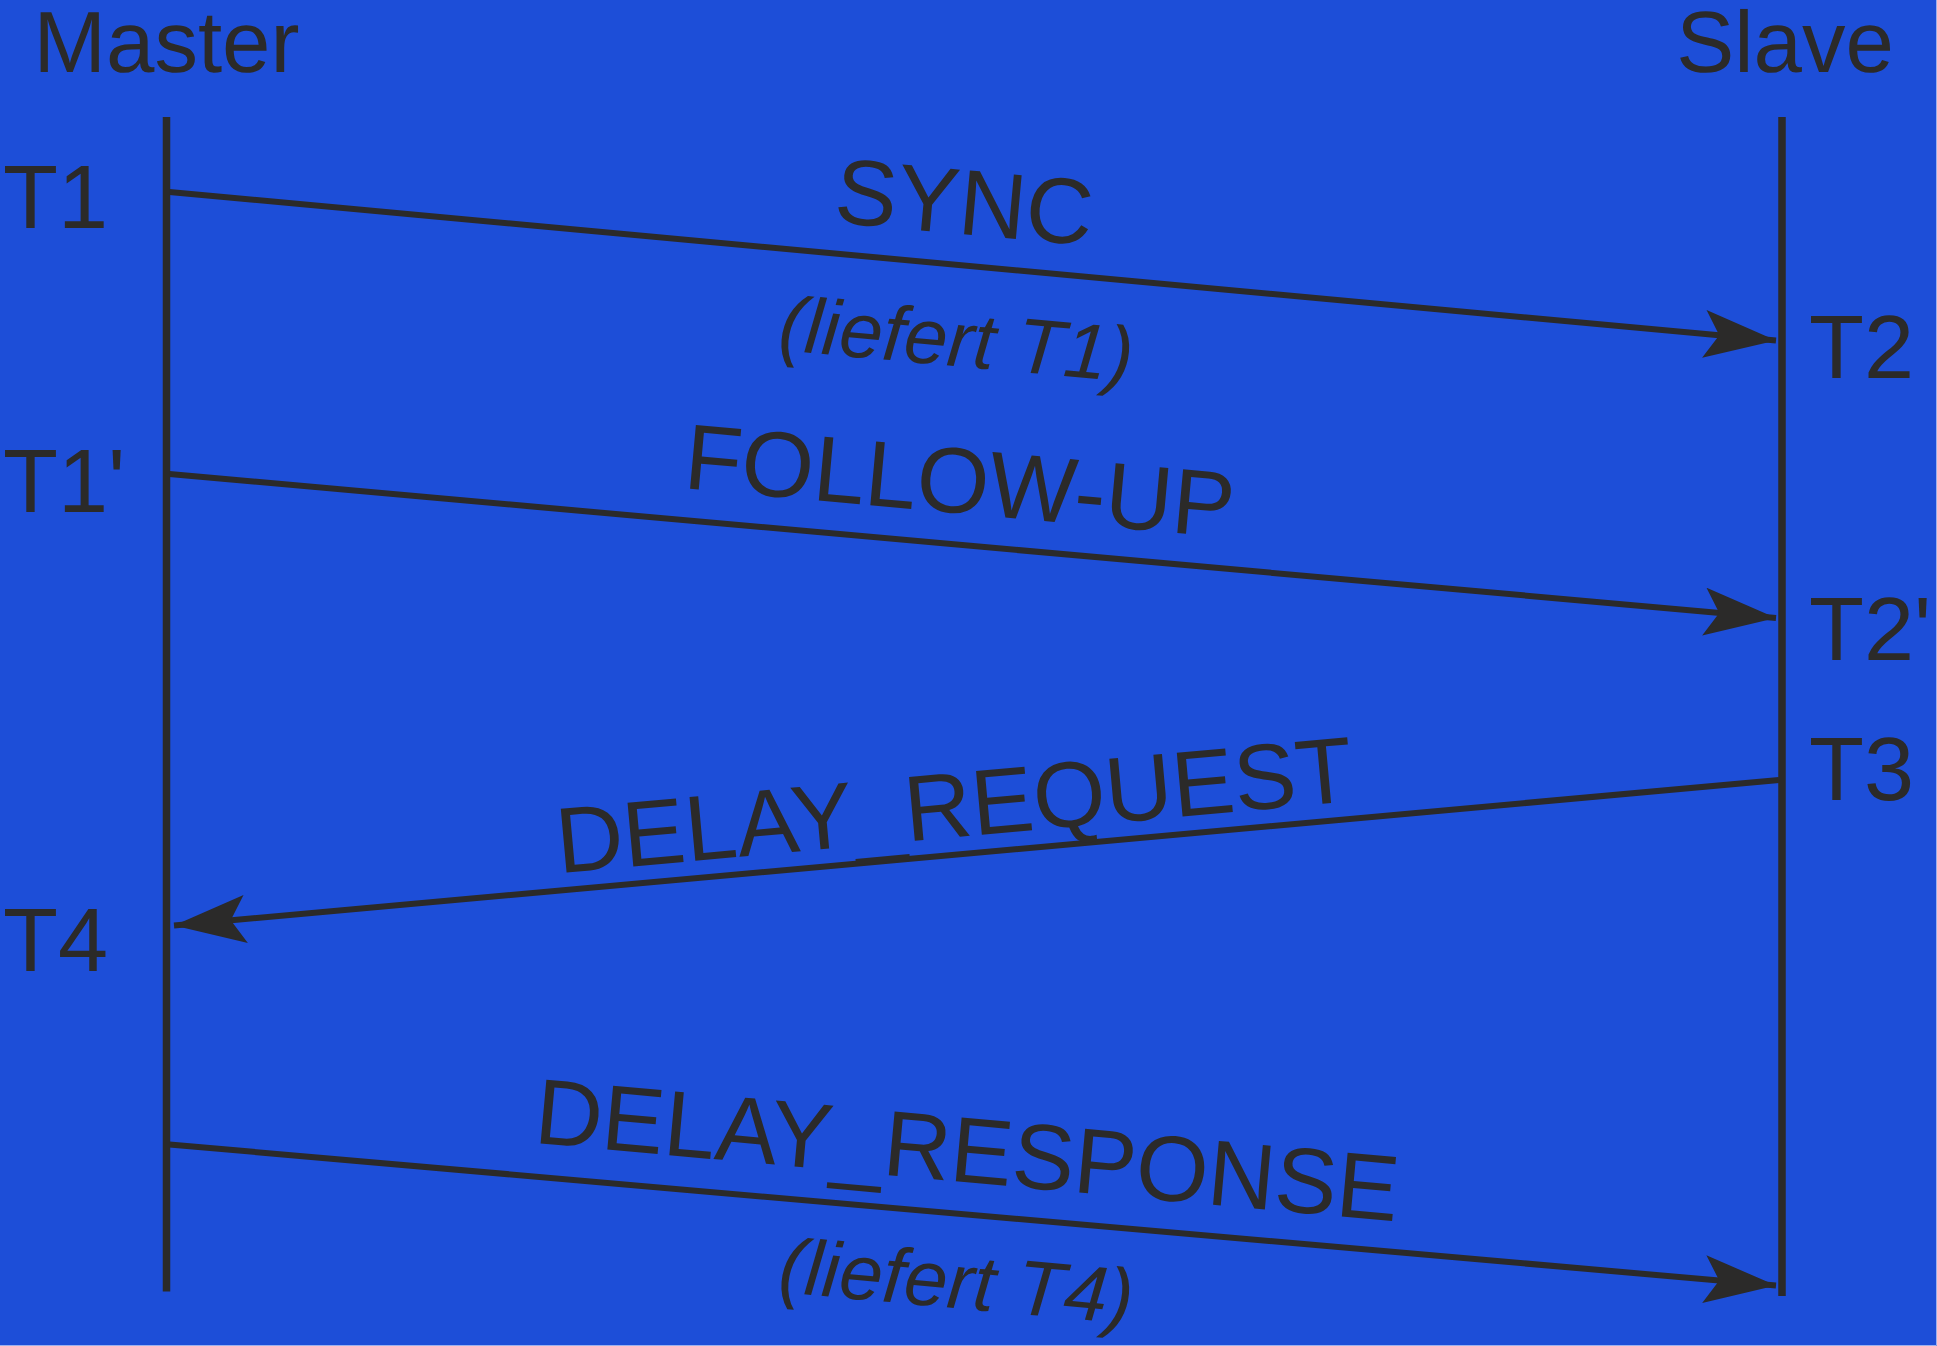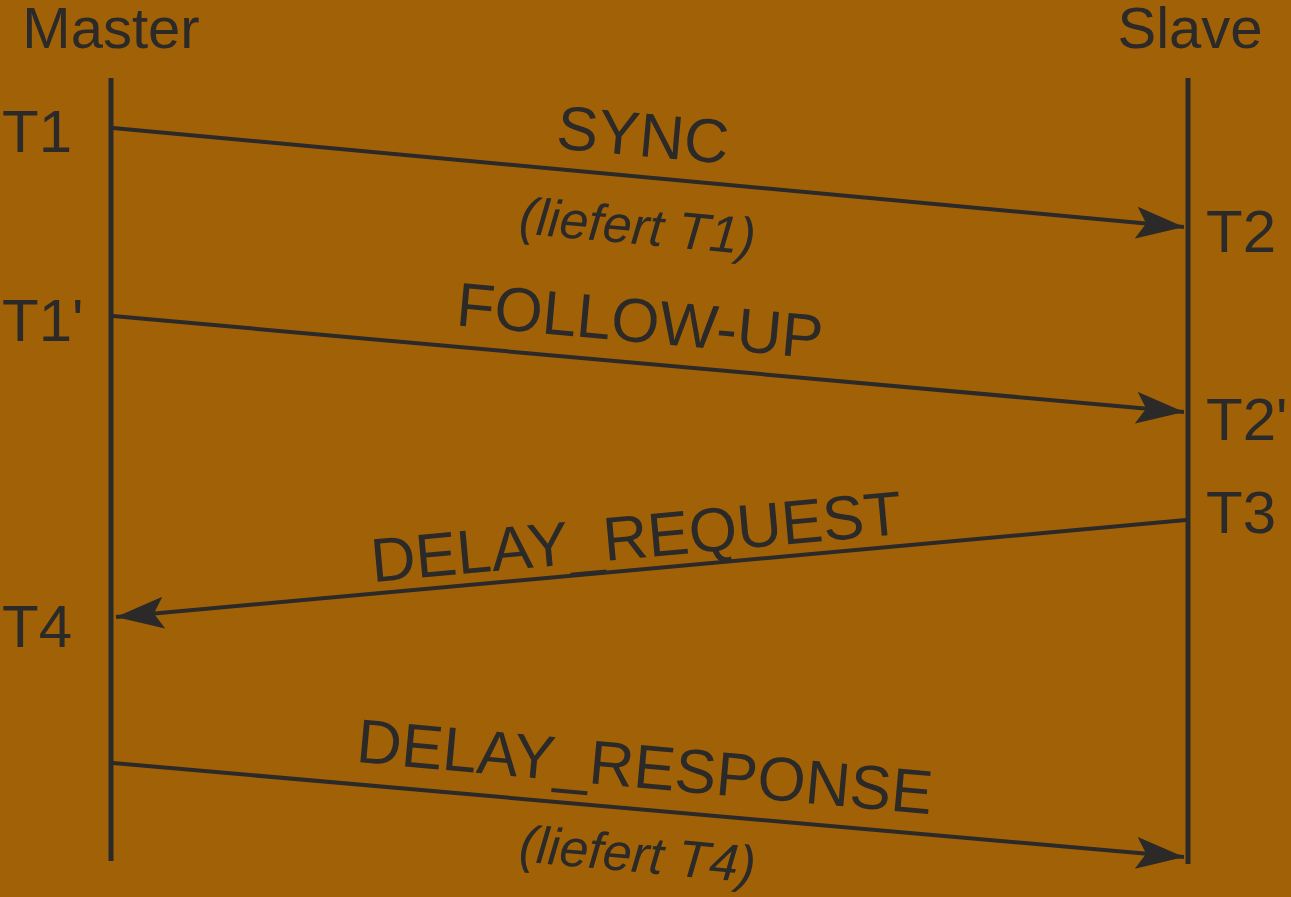--- a/index.html
+++ b/index.html
@@ -8,21 +8,21 @@
     background: #ffffff;
     width: 1291px;
     height: 897px;
     overflow: hidden;
     font-family: "Liberation Sans", sans-serif;
   }
   .diagram-wrap {
     position: relative;
     width: 1291px;
     height: 897px;
-    background: #a16207;
+    background: #1d4ed8;
   }
   svg text {
     fill: #2b2a29;
   }
   .actor-label {
     font-size: 58px;
     font-weight: 400;
   }
   .time-label {
     font-size: 60px;

